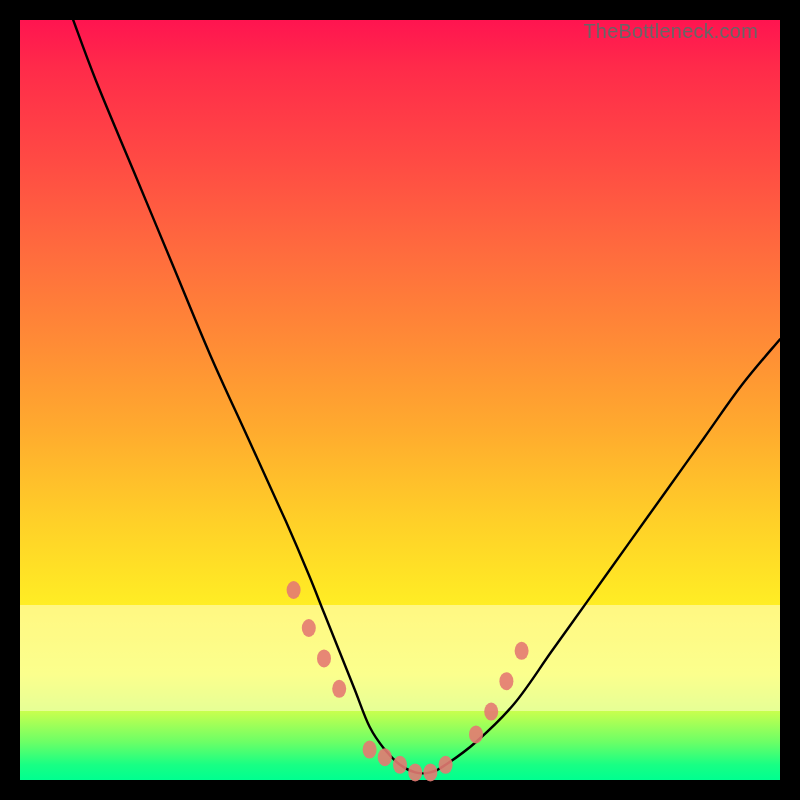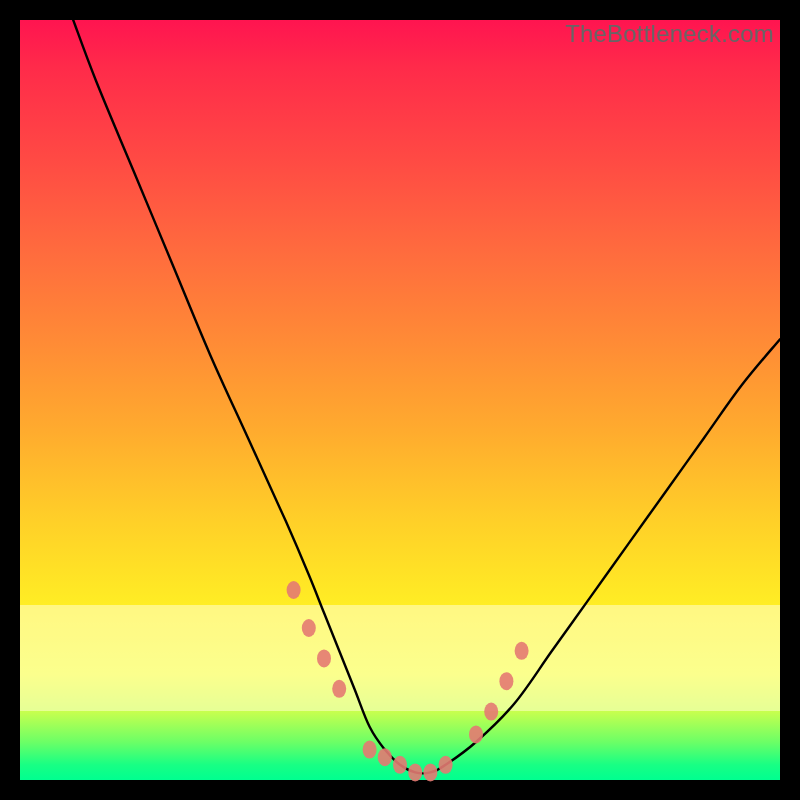--- a/index.html
+++ b/index.html
@@ -48,23 +48,23 @@
     position: absolute;
     left: 0;
     right: 0;
     top: 580px;      
     height: 108px;
     background: rgba(255, 255, 210, 0.55);
   }
   .watermark {
     position: absolute;
     top: 0;
-    right: 6px;
+    right: 22px;
     color: #666;
-    font-size: 24px;
+    font-size: 20px;
     font-weight: 500;
     letter-spacing: 0.2px;
     user-select: none;
   }
   svg.curve {
     position: absolute;
     left: 0;
     top: 0;
     width: 760px;
     height: 760px;

